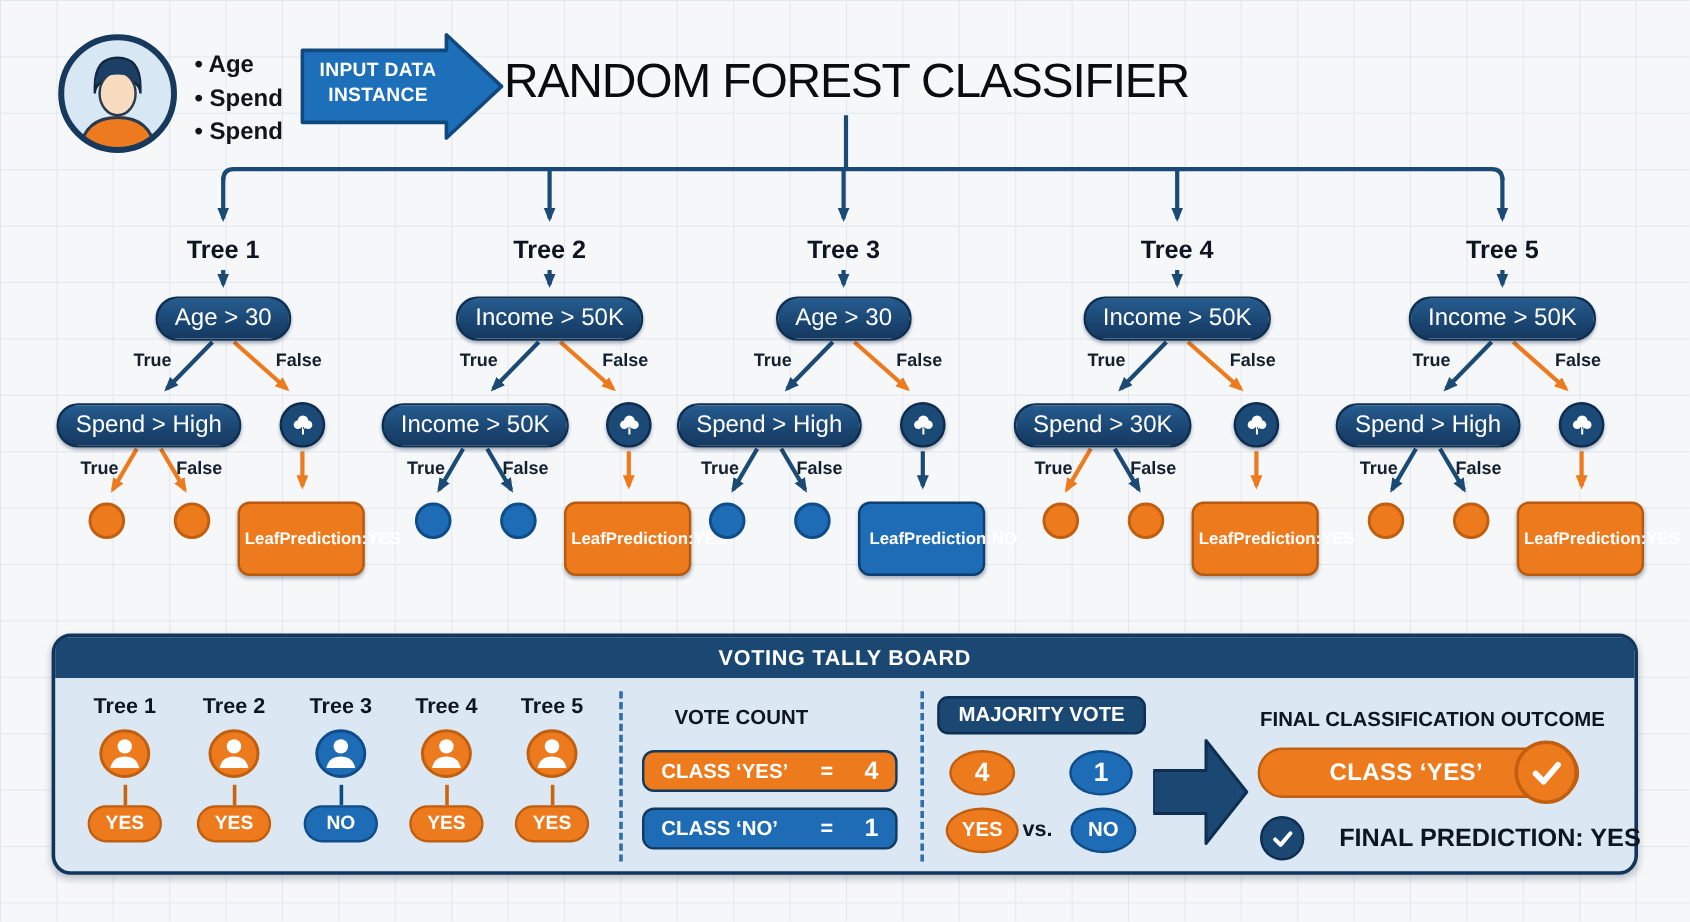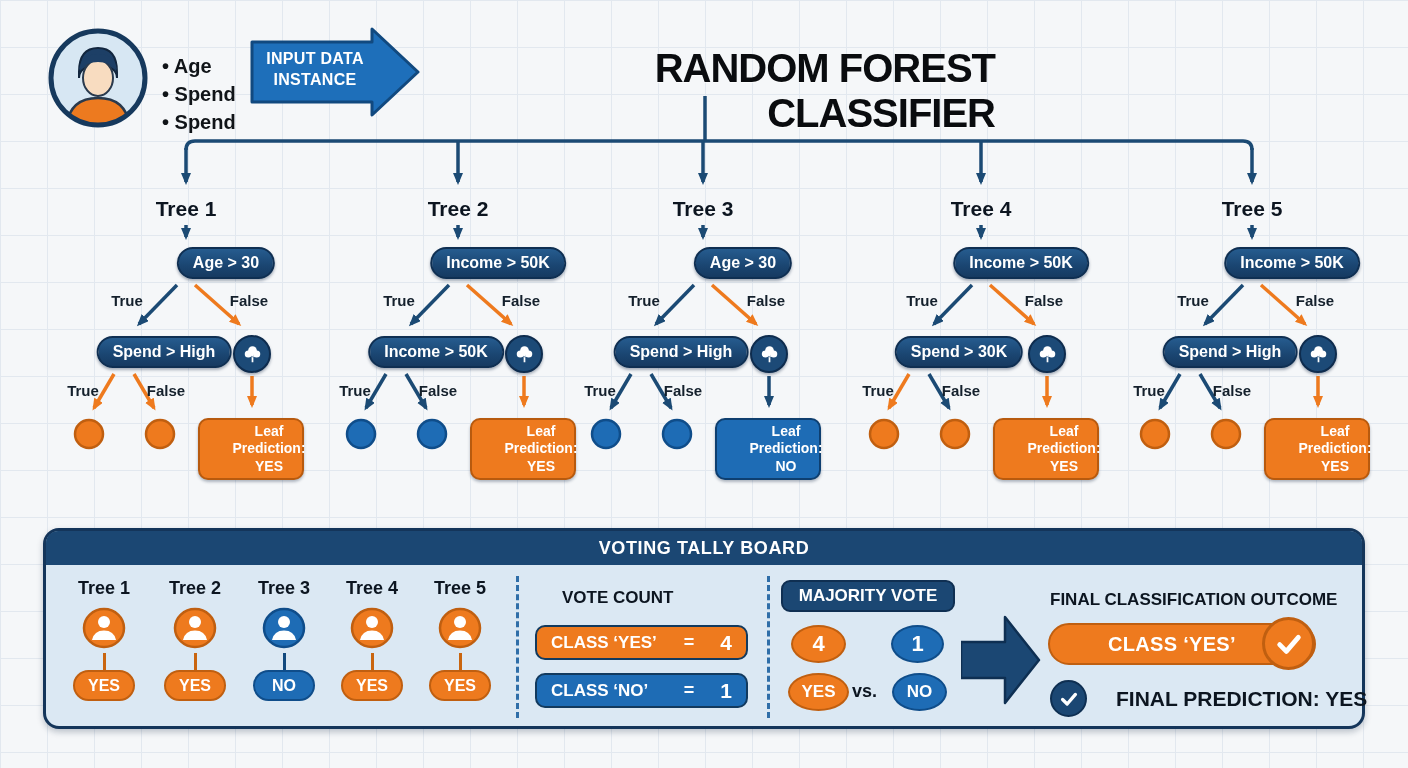--- a/index.html
+++ b/index.html
@@ -10,46 +10,45 @@
     background-color:#f5f7f9;
     background-image:
       linear-gradient(#e2e8ef 1px, transparent 1px),
       linear-gradient(90deg, #e2e8ef 1px, transparent 1px);
     background-size:47px 47px;
     position:relative;
   }
 
   
   .avatar-wrap { position:absolute; left:46px; top:26px; width:104px; height:104px; }
-  .feature-list { position:absolute; left:162px; top:40px; font-size:20px; font-weight:700; line-height:28px; color:#101418;margin-top:12px; }
+  .feature-list { position:absolute; left:162px; top:40px; font-size:20px; font-weight:700; line-height:28px; color:#101418; }
   .input-arrow-wrap { position:absolute; left:250px; top:26px; width:144px; height:92px; }
   .input-arrow-text {
     position:absolute; left:6px; top:22px; width:118px; text-align:center;
     color:#fff; font-weight:800; font-size:16px; line-height:21px; letter-spacing:.3px;
   }
   .main-title {
-    position:absolute; left:420px; top:46px; width:575px; text-align:right;
-    font-size:40px; font-weight:700; letter-spacing:-1px; color:#0a0c0f;
+    position:absolute; left:420px; top:46px; width:575px; text-align:left;
+    font-size:40px; font-weight:400; letter-spacing:-1px; color:#0a0c0f;
     text-shadow:0 1px 0 rgba(255,255,255,.7);
   }
 
   
   .connector-svg { position:absolute; left:40px; top:90px; width:1330px; height:112px; }
   .conn { stroke:#1b4a74; stroke-width:3.5; fill:none; }
 
   
   .tree-unit { position:absolute; top:197px; width:260px; height:295px; }
   .tree-svg { position:absolute; inset:0; width:260px; height:295px; }
   .tree-label { position:absolute; top:0; left:0; right:0; text-align:center; font-size:21px; font-weight:800; color:#0c1520; }
   .node {
-    position:absolute; white-space:nowrap; color:#fff; font-weight:700; font-size:16px;
+    position:absolute; white-space:nowrap; color:#fff; font-weight:400; font-size:20px;
     padding:5px 14px; border-radius:18px; border:2px solid #0f2f52;
     background:linear-gradient(180deg,#265c8f 0%,#1a4571 60%,#163a61 100%);
     box-shadow:0 2px 3px rgba(10,30,60,.35);
-    margin-left:40px;
   }
   .root-node  { top:50px;  left:130px; transform:translateX(-50%); }
   .child-node { top:139px; left:68px;  transform:translateX(-50%); }
   .branch-label { position:absolute; transform:translateX(-50%); font-size:15px; font-weight:800; color:#14202c; white-space:nowrap; }
   .bl-rt { top:95px;  left:71px;  }
   .bl-rf { top:95px;  left:193px; }
   .bl-ct { top:185px; left:27px;  }
   .bl-cf { top:185px; left:110px; }
   .subtree-circle {
     position:absolute; top:138px; left:177px; width:38px; height:38px; border-radius:50%;
@@ -57,21 +56,21 @@
     box-shadow:0 2px 3px rgba(10,30,60,.35);
   }
   .br { stroke-width:3.5; fill:none; }
   .br-blue   { stroke:#1b4a74; marker-end:url(#ah-blue); }
   .br-orange { stroke:#ee7a1e; marker-end:url(#ah-orange); }
   .dot { stroke-width:2.5; }
   .dot-orange { fill:#ee7a1e; stroke:#c05f10; }
   .dot-blue   { fill:#1e6cb5; stroke:#0f4d8a; }
   .leaf-box {
     position:absolute; top:221px; left:142px; width:106px; height:62px; border-radius:10px;
-    border:2px solid; display:flex; flex-direction:column; align-items:center; justify-content:center;
+    border:2px solid; display:flex; flex-direction:row; align-items:center; justify-content:center;
     color:#fff; font-weight:800; font-size:14px; line-height:1.25; box-shadow:0 2px 3px rgba(10,30,60,.3);padding-left:36px;
   }
   .leaf-orange { background:#ee7a1e; border-color:#b85a0e; }
   .leaf-blue   { background:#1e6cb5; border-color:#0e3f70; }
 
   
   .board {
     position:absolute; left:43px; top:528px; width:1322px; height:201px;
     background:#dbe8f3; border:3px solid #14355a; border-radius:16px;
     box-shadow:0 3px 6px rgba(10,30,60,.25);

